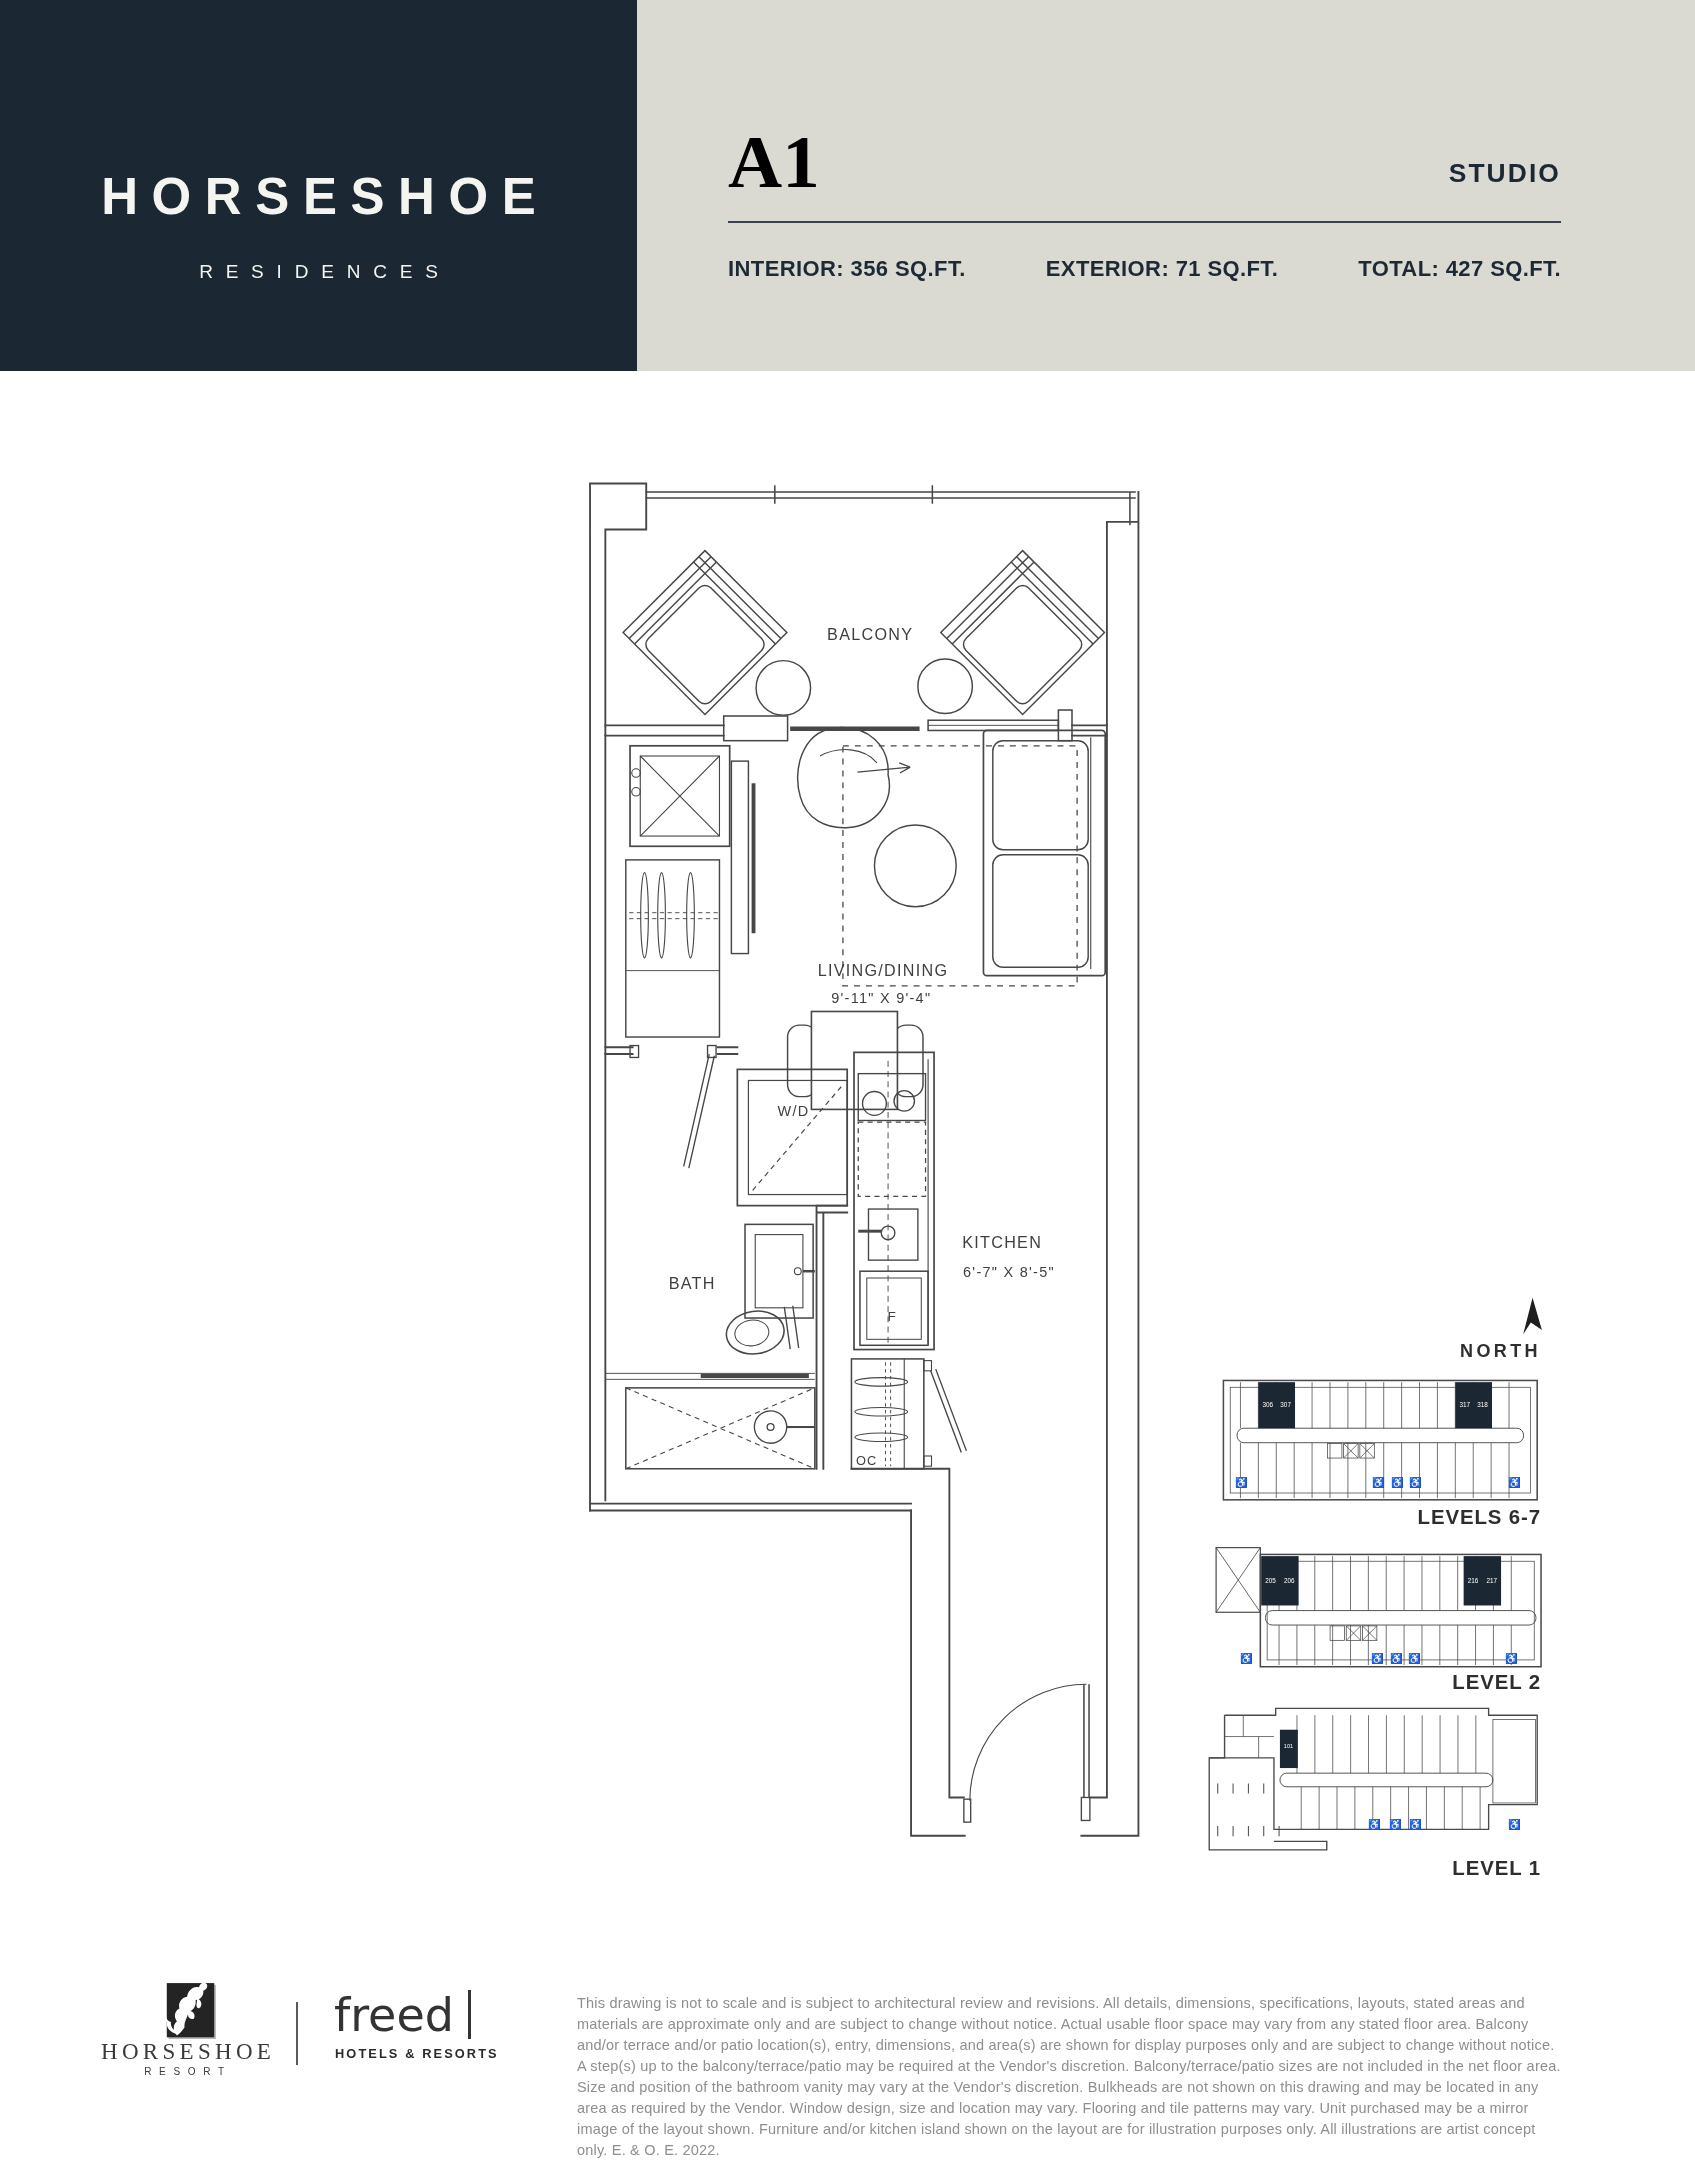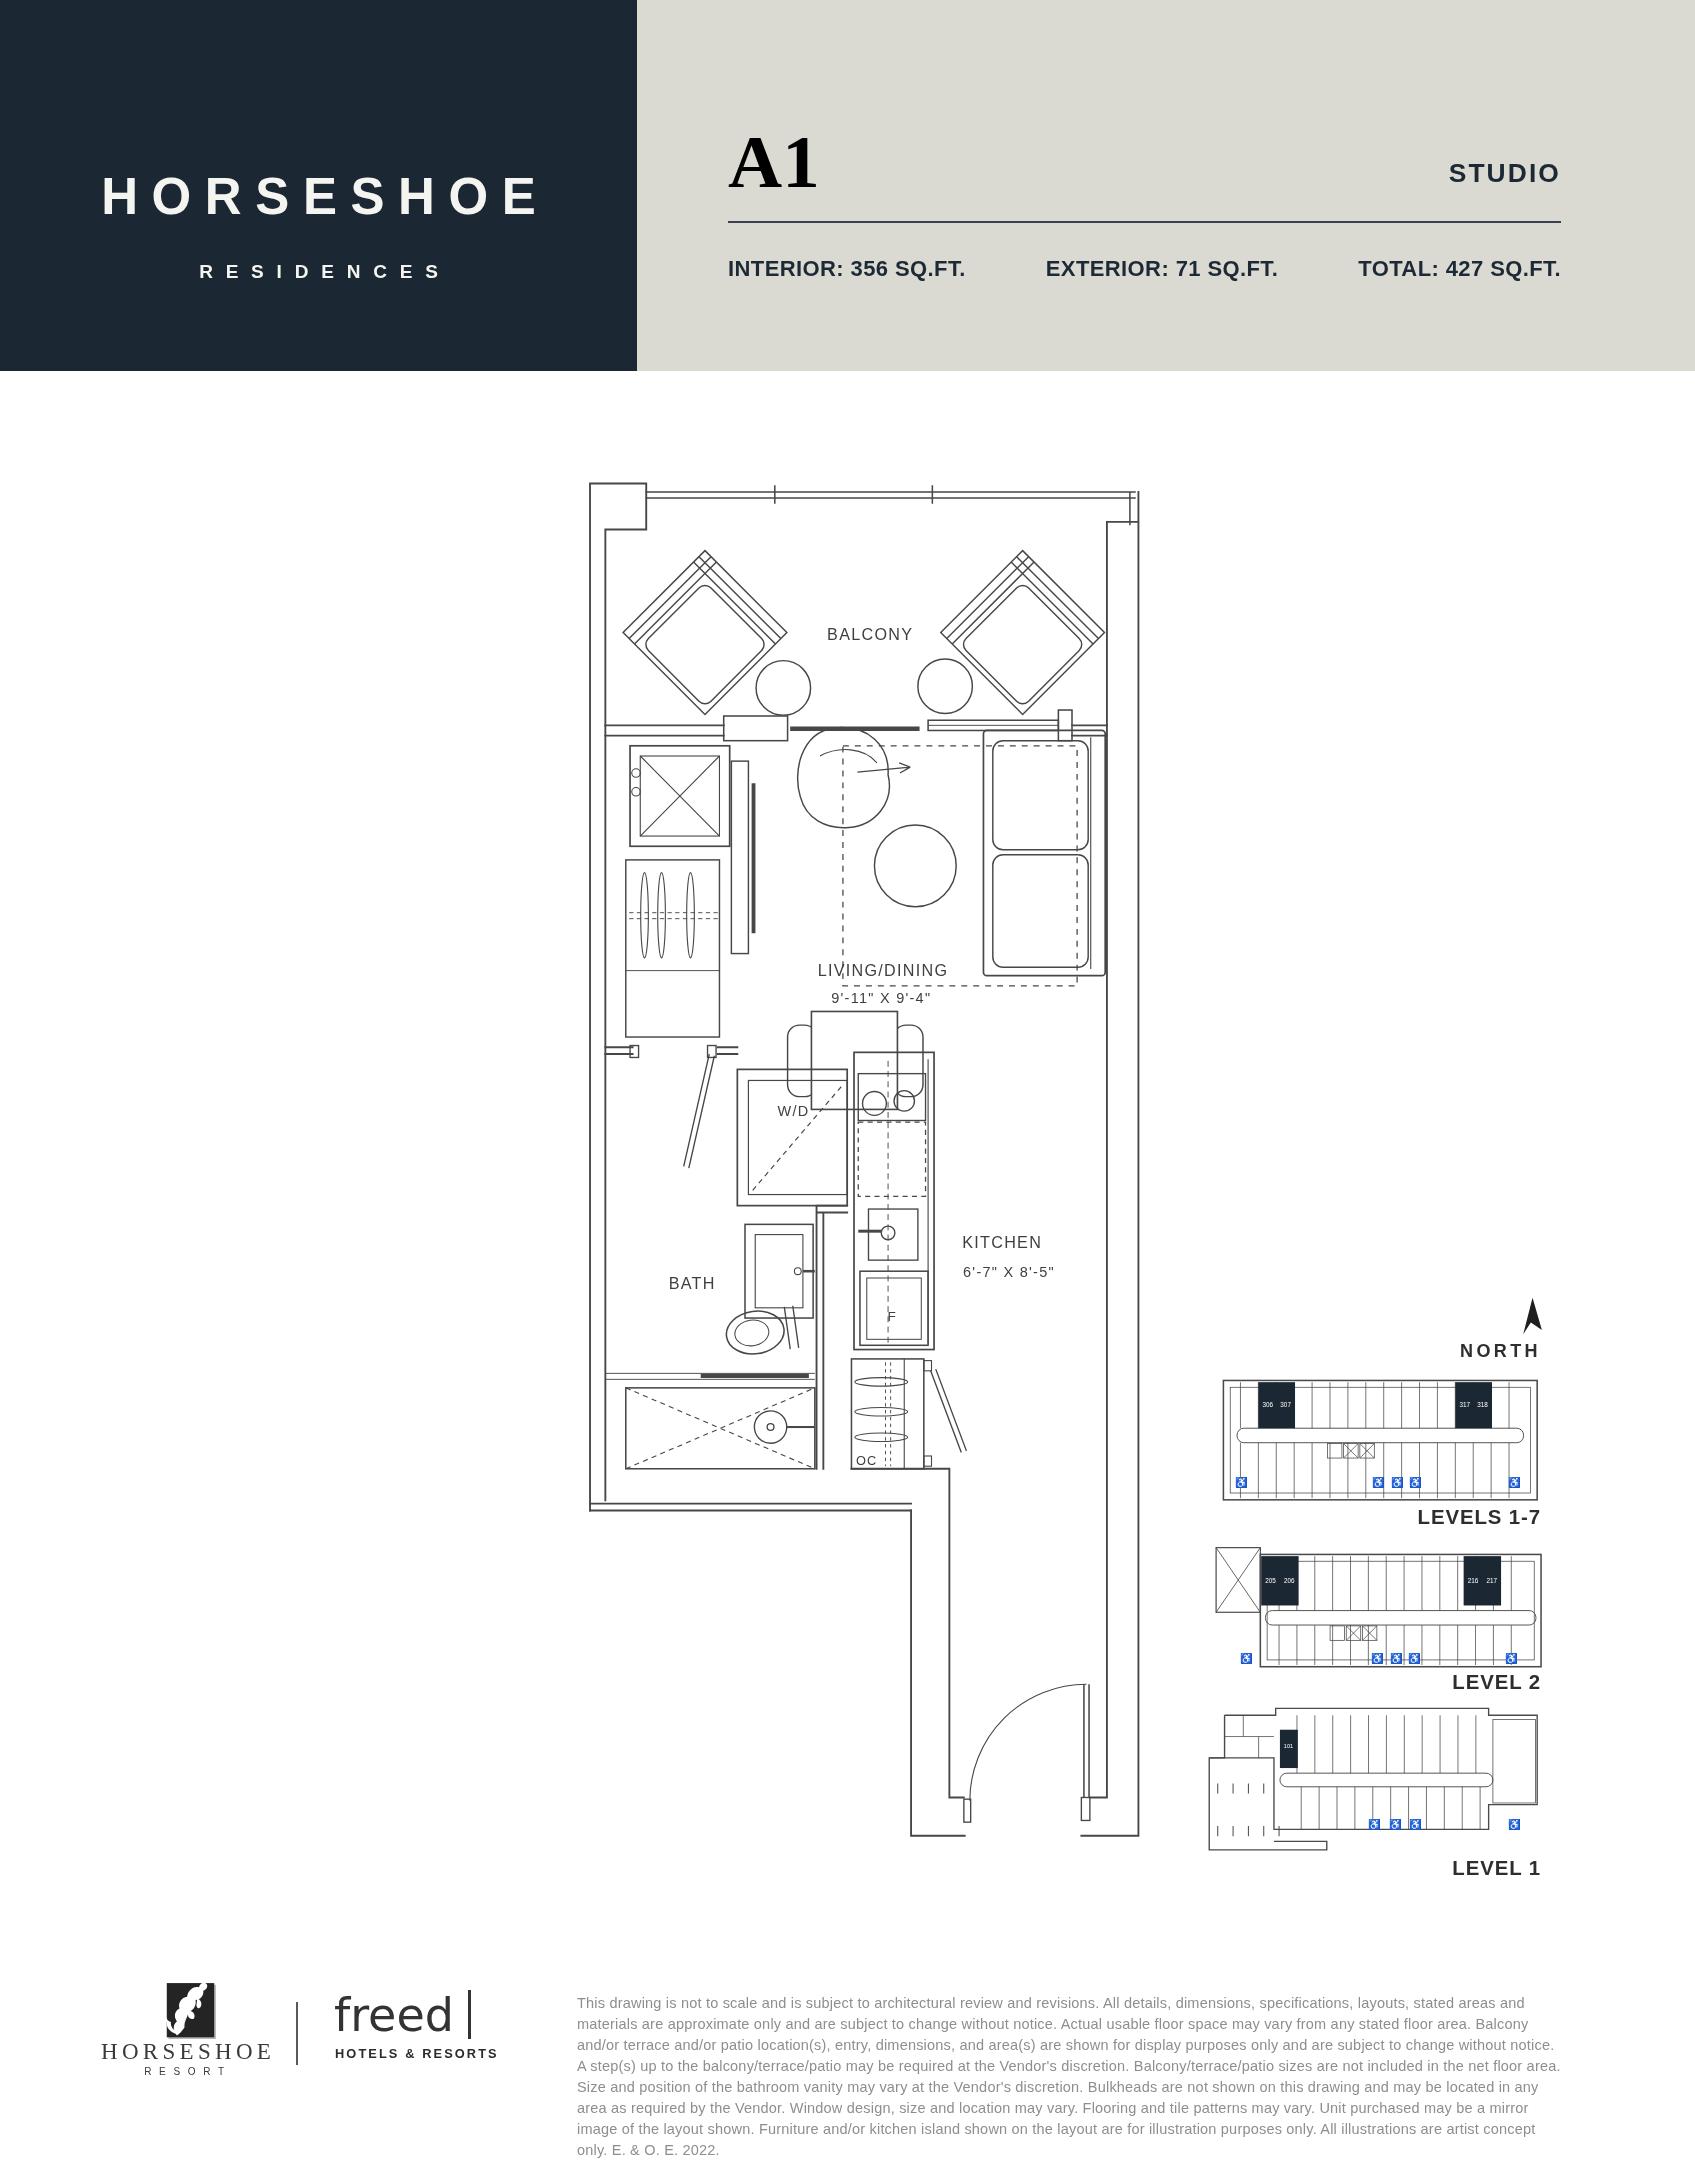--- a/index.html
+++ b/index.html
@@ -3,21 +3,21 @@
 <meta charset="utf-8">
 <style>
   html,body{margin:0;padding:0;background:#ffffff;}
   #page{position:relative;width:1696px;height:2165px;background:#ffffff;overflow:hidden;
         font-family:"Liberation Sans",sans-serif;}
   
   #navy-block{position:absolute;left:0;top:0;width:637px;height:371px;background:#1b2732;}
   #brand{position:absolute;left:0;top:0;width:637px;text-align:center;color:#f4f4f0;}
   #brand .l1{position:absolute;left:0;top:167px;width:637px;font-size:51px;font-weight:600;
              letter-spacing:13.6px;text-indent:13.6px;}
-  #brand .l2{position:absolute;left:0;top:261px;width:637px;font-size:19px;font-weight:700;
+  #brand .l2{position:absolute;left:0;top:261px;width:637px;font-size:19px;font-weight:400;
              letter-spacing:12.8px;text-indent:12.8px;}
   #cream-block{position:absolute;left:637px;top:0;width:1059px;height:371px;background:#dbdad2;}
   #unit-code{position:absolute;left:728px;top:119px;font-family:"Liberation Serif",serif;
              font-size:75px;font-weight:700;color:#000000;}
   #unit-type{position:absolute;left:728px;top:158px;width:833px;text-align:right;font-size:26.4px;
              font-weight:700;letter-spacing:2.1px;color:#1c2834;}
   #title-rule{position:absolute;left:728px;top:221px;width:833px;height:1.7px;background:#39424c;}
   #stats-row{position:absolute;left:728px;top:256px;width:833px;display:flex;
              justify-content:space-between;font-size:22px;font-weight:700;letter-spacing:0.4px;
              color:#1d2935;}
@@ -256,21 +256,21 @@
     <text x="287" y="35" font-size="7.5" fill="#ffffff" text-anchor="middle">317</text>
     <text x="308" y="35" font-size="7.5" fill="#ffffff" text-anchor="middle">318</text>
     <g fill="#333333" font-size="12" text-anchor="middle">
       <text x="26" y="128">♿</text>
         <text x="186" y="128">♿</text>
       <text x="208" y="128">♿</text>
         <text x="230" y="128">♿</text>
       <text x="346" y="128">♿</text>
     </g>
   </svg>
-  <div class="kp-label" style="left:1371px;top:1506px;width:170px;">LEVELS 1-7</div>
+  <div class="kp-label" style="left:1371px;top:1506px;width:170px;">LEVELS 6-7</div>
 
   <svg class="kp" width="336" height="141" viewBox="0 0 395 165" style="position:absolute;left:1211px;top:1532px;">
     <g stroke="#4a4a4a" fill="none">
       <rect x="6" y="18" width="52" height="76" stroke-width="1.4"></rect>
       <path d="M6,18 L58,94 M6,94 L58,18" stroke-width="1"></path>
       <rect x="58" y="26" width="330" height="132" stroke-width="1.8"></rect>
       <rect x="66" y="34" width="314" height="116" stroke-width="0.9"></rect>
       <rect x="64" y="92" width="318" height="17" rx="8" stroke-width="1.1"></rect>
       <path stroke-width="0.9" d="M80,28 V92 M101,28 V92 M122,28 V92 M143,28 V92 M164,28 V92 M185,28 V92 M206,28 V92 M227,28 V92 M248,28 V92 M269,28 V92 M290,28 V92 M311,28 V92 M332,28 V92 M353,28 V92"></path>
       <path stroke-width="0.9" d="M80,109 V156 M101,109 V156 M122,109 V156 M143,109 V156 M164,109 V156 M185,109 V156 M206,109 V156 M227,109 V156 M248,109 V156 M269,109 V156 M290,109 V156 M311,109 V156 M332,109 V156 M353,109 V156"></path>

